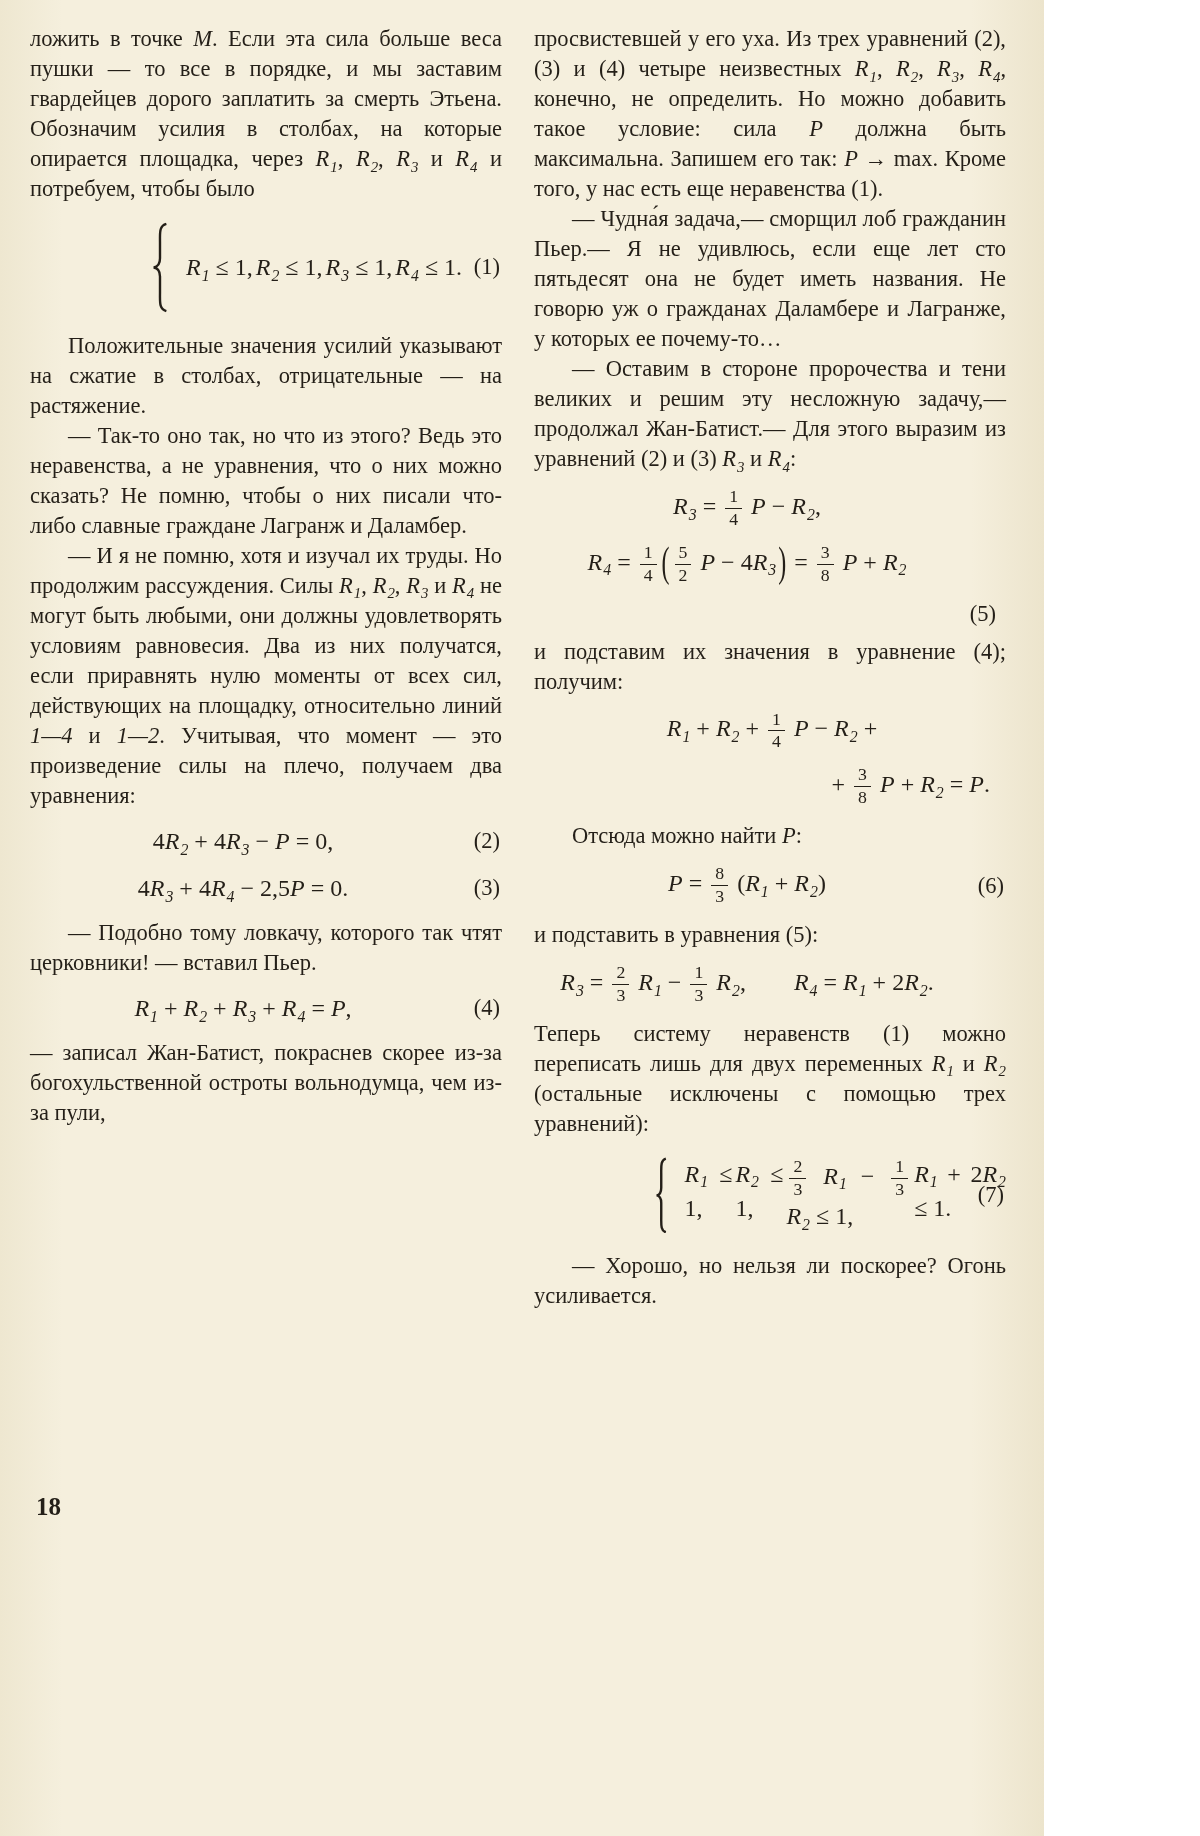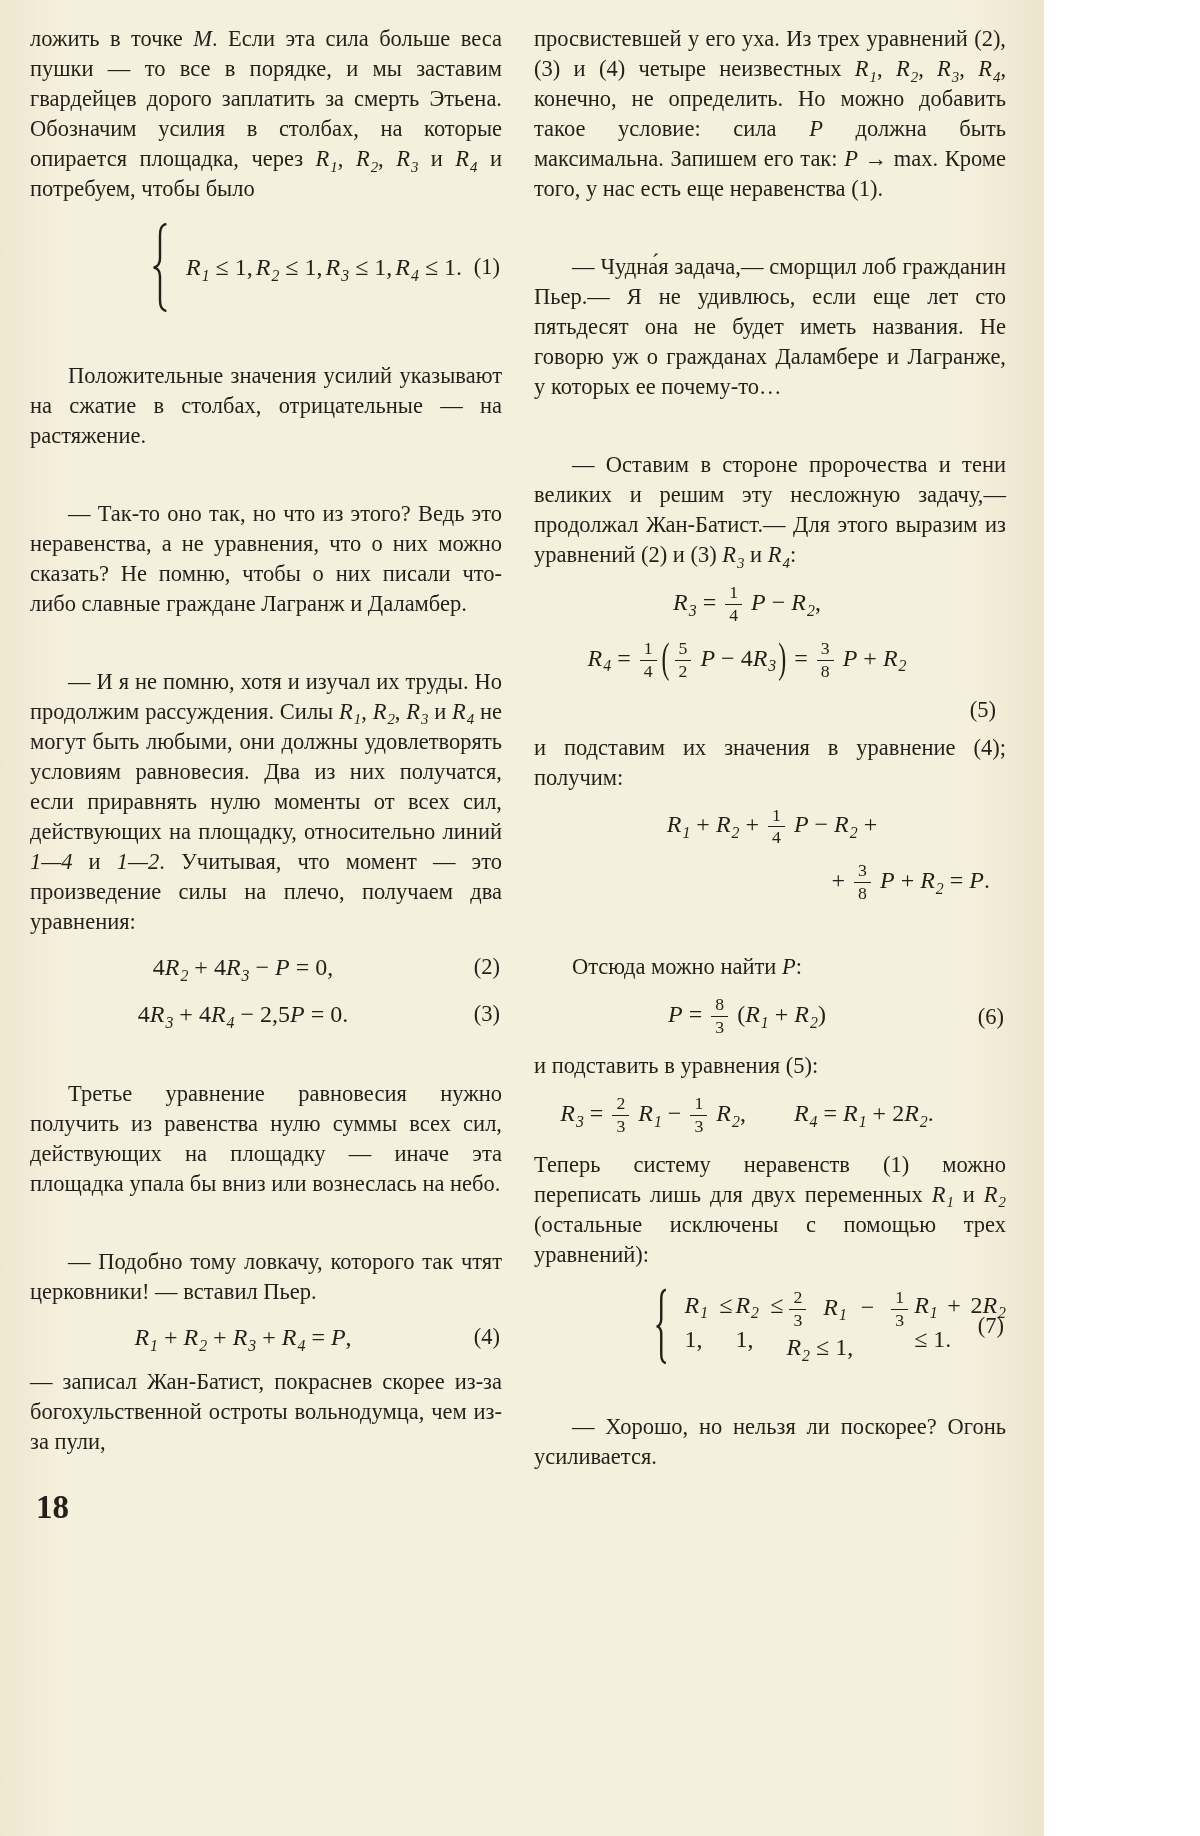--- a/index.html
+++ b/index.html
@@ -23,21 +23,21 @@
     top: 24px;
     width: 472px;
     text-align: justify;
     hyphens: auto;
     -webkit-hyphens: auto;
   }
   .col-left  { left: 30px;  }
   .col-right { left: 534px; }
 
   .para { margin: 0; }
-  .para.indent { text-indent: 38px; margin-top: 48px; }
+  .para.indent { text-indent: 38px; }
 
   .eq {
     position: relative;
     margin: 13px 0;
     text-align: center;
     font-size: 24px;
     line-height: 34px;
   }
   .eq.align-left   { text-align: center;  padding-left: 4px; }
   .eq.align-right  { text-align: right; padding-right: 16px; }
@@ -92,21 +92,21 @@
   .frac .num { border-bottom: 1.6px solid currentColor; padding: 0 4px 1px 4px; }
   .frac .den { padding-top: 1px; }
 
   .pb { display: inline-block; transform: scaleY(1.8); margin: 0 2px; }
 
   .page-number {
     position: absolute;
     left: 36px;
     top: 1492px;
     font-weight: 700;
-    font-size: 33px;
+    font-size: 25px;
   }
 </style>
 </head>
 <body style="--paper: #f5efdd; --ink: #241f18;">
 
 <div class="page">
   <div class="col col-left">
       <p class="para">ложить в точке <span class="var">М</span>. Если эта сила больше веса пушки — то все в порядке, и мы заставим гвардейцев дорого заплатить за смерть Этьена. Обозначим усилия в столбах, на которые опирается площадка, через <span class="var">R<sub>1</sub></span>, <span class="var">R<sub>2</sub></span>, <span class="var">R<sub>3</sub></span> и <span class="var">R<sub>4</sub></span> и потребуем, чтобы было</p>
       <div class="system">
         <svg class="brace" viewBox="0 0 22 100" preserveAspectRatio="none" xmlns="http://www.w3.org/2000/svg">
@@ -118,21 +118,20 @@
           <div class="sys-line"><span class="var">R<sub>3</sub></span> ≤ 1,</div>
           <div class="sys-line"><span class="var">R<sub>4</sub></span> ≤ 1.</div>
         </div>
         <span class="eq-label">(1)</span>
       </div>
       <p class="para indent">Положительные значения усилий указывают на сжатие в столбах, отрицательные — на растяжение.</p>
       <p class="para indent">— Так-то оно так, но что из этого? Ведь это неравенства, а не уравнения, что о них можно сказать? Не помню, чтобы о них писали что-либо славные граждане Лагранж и Даламбер.</p>
       <p class="para indent">— И я не помню, хотя и изучал их труды. Но продолжим рассуждения. Силы <span class="var">R<sub>1</sub></span>, <span class="var">R<sub>2</sub></span>, <span class="var">R<sub>3</sub></span> и <span class="var">R<sub>4</sub></span> не могут быть любыми, они должны удовлетворять условиям равновесия. Два из них получатся, если приравнять нулю моменты от всех сил, действующих на площадку, относительно линий <span class="it">1—4</span> и <span class="it">1—2</span>. Учитывая, что момент — это произведение силы на плечо, получаем два уравнения:</p>
       <div class="eq align-center"><span class="eq-inner">4<span class="var">R<sub>2</sub></span> + 4<span class="var">R<sub>3</sub></span> − <span class="var">P</span> = 0,</span><span class="eq-label">(2)</span></div>
       <div class="eq align-center"><span class="eq-inner">4<span class="var">R<sub>3</sub></span> + 4<span class="var">R<sub>4</sub></span> − 2,5<span class="var">P</span> = 0.</span><span class="eq-label">(3)</span></div>
-      <p class="para indent">Третье уравнение равновесия нужно получить из равенства нулю суммы всех сил, действующих на площадку — иначе эта площадка упала бы вниз или вознеслась на небо.</p>
       <p class="para indent">— Подобно тому ловкачу, которого так чтят церковники! — вставил Пьер.</p>
       <div class="eq align-center"><span class="eq-inner"><span class="var">R<sub>1</sub></span> + <span class="var">R<sub>2</sub></span> + <span class="var">R<sub>3</sub></span> + <span class="var">R<sub>4</sub></span> = <span class="var">P</span>,</span><span class="eq-label">(4)</span></div>
       <p class="para">— записал Жан-Батист, покраснев скорее из-за богохульственной остроты вольнодумца, чем из-за пули,</p>
     </div>
   <div class="col col-right">
       <p class="para">просвистевшей у его уха. Из трех уравнений (2), (3) и (4) четыре неизвестных <span class="var">R<sub>1</sub></span>, <span class="var">R<sub>2</sub></span>, <span class="var">R<sub>3</sub></span>, <span class="var">R<sub>4</sub></span>, конечно, не определить. Но можно добавить такое условие: сила <span class="var">P</span> должна быть максимальна. Запишем его так: <span class="var">P</span> → max. Кроме того, у нас есть еще неравенства (1).</p>
       <p class="para indent">— Чудна́я задача,— сморщил лоб гражданин Пьер.— Я не удивлюсь, если еще лет сто пятьдесят она не будет иметь названия. Не говорю уж о гражданах Даламбере и Лагранже, у которых ее почему-то…</p>
       <p class="para indent">— Оставим в стороне пророчества и тени великих и решим эту несложную задачу,— продолжал Жан-Батист.— Для этого выразим из уравнений (2) и (3) <span class="var">R<sub>3</sub></span> и <span class="var">R<sub>4</sub></span>:</p>
       <div class="eq align-center"><span class="eq-inner"><span class="var">R<sub>3</sub></span> = <span class="frac">
             <span class="num">1</span>

